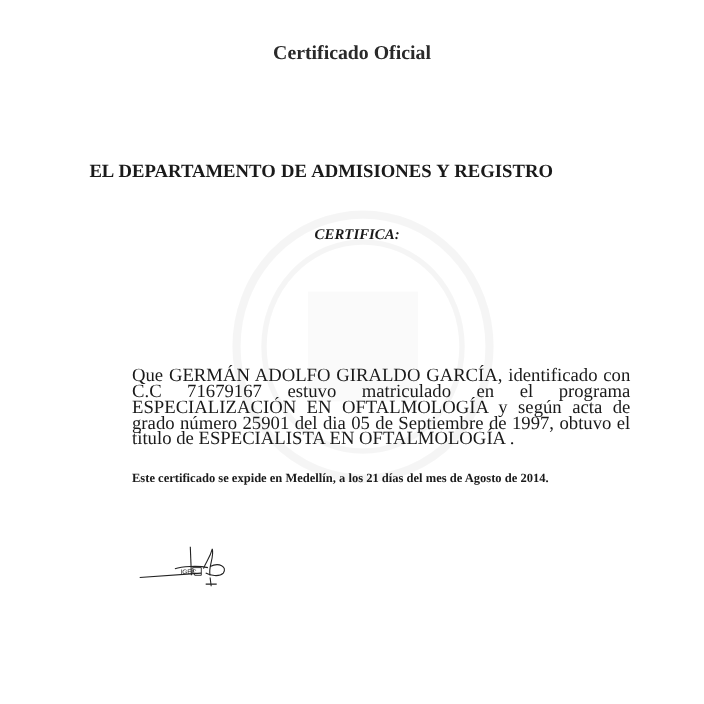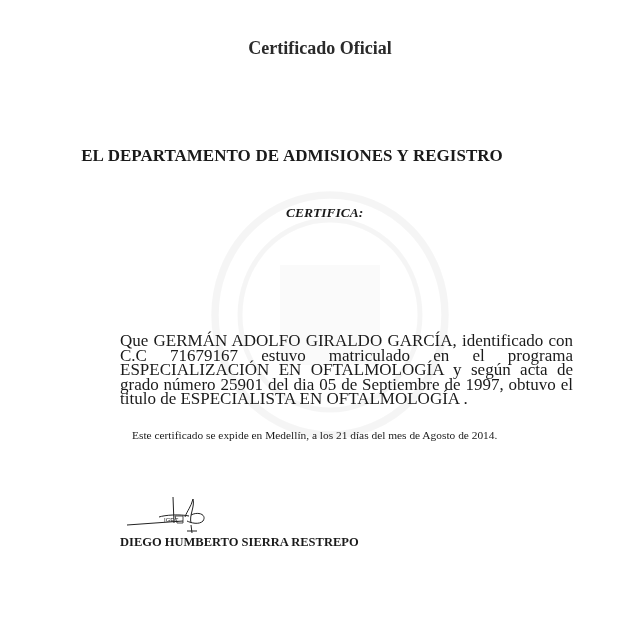--- a/index.html
+++ b/index.html
@@ -61,22 +61,23 @@
       width: 453px;
       font-size: 17px;
       line-height: 14.5px;
       text-align: justify;
       text-align-last: left;
       margin-top: 40px;
     }
     .issued {
       position: absolute;
       top: 429px;
-      left: 132px;
+      left: 120px;
       font-size: 11.4px;
+      font-weight: bold;
     }
     .signature {
       position: absolute;
       left: 125px;
       top: 493px;
       width: 100px;
       height: 42px;
     }
     .signer-name {
       position: absolute;
@@ -117,15 +118,14 @@
     <path d="M2 32 L58 28" stroke="#222" stroke-width="1" fill="none"></path>
     <path d="M34 24 C40 22 55 21 64 23" stroke="#222" stroke-width="1" fill="none"></path>
     <path d="M48 4 L49 30" stroke="#222" stroke-width="1" fill="none"></path>
     <path d="M50 23 L52 30 L58 30 L58 23 Z" stroke="#222" stroke-width="0.8" fill="none"></path>
     <path d="M60 24 C62 18 66 14 68 6 C70 14 64 22 66 30" stroke="#222" stroke-width="1" fill="none"></path>
     <path d="M66 22 C74 18 82 22 78 28 C74 32 66 30 62 28" stroke="#222" stroke-width="1" fill="none"></path>
     <path d="M66 32 L67 40 M62 38 L72 38" stroke="#222" stroke-width="1" fill="none"></path>
     <text x="39" y="29" font-size="6" font-family="Liberation Sans, sans-serif" fill="#222">IGEC</text>
   </svg>
 
-  <div class="signer-name">DIEGO HUMBERTO SIERRA RESTREPO</div>
 
 </div>
 
 </body></html>

